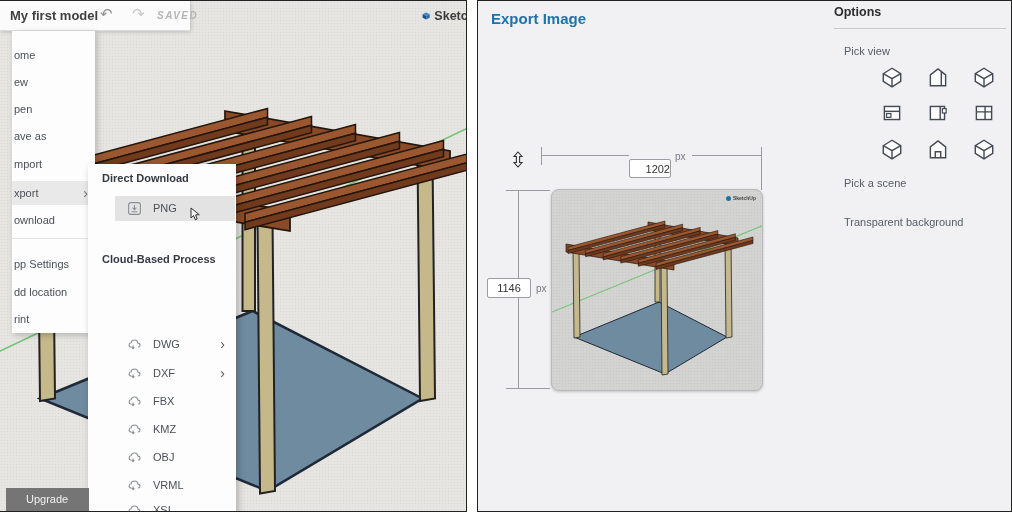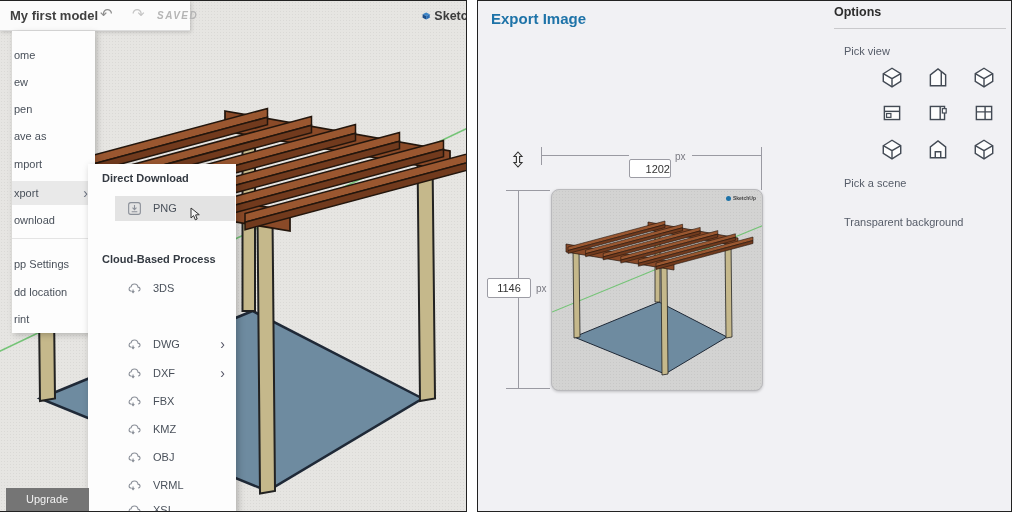--- a/index.html
+++ b/index.html
@@ -193,26 +193,20 @@
 
     <div class="abs submenu">
       <div class="shead" style="top:8px">Direct Download</div>
       <div class="srow hl" style="top:32px">
         <svg class="sicon" width="13" height="13">
             <use href="#icn-dl"></use>
           </svg>
         <span class="slabel">PNG</span>
       </div>
       <div class="shead" style="top:89px">Cloud-Based Process</div>
-      <div class="srow" style="top:112px">
-        <svg class="sicon" width="14" height="13">
-            <use href="#icn-cloud"></use>
-          </svg>
-        <span class="slabel">3DS</span>
-      </div>
       <div class="srow" style="top:168px">
         <svg class="sicon" width="14" height="13">
             <use href="#icn-cloud"></use>
           </svg>
         <span class="slabel">DWG</span>
         <span class="schev">›</span>
       </div>
       <div class="srow" style="top:197px">
         <svg class="sicon" width="14" height="13">
             <use href="#icn-cloud"></use>

